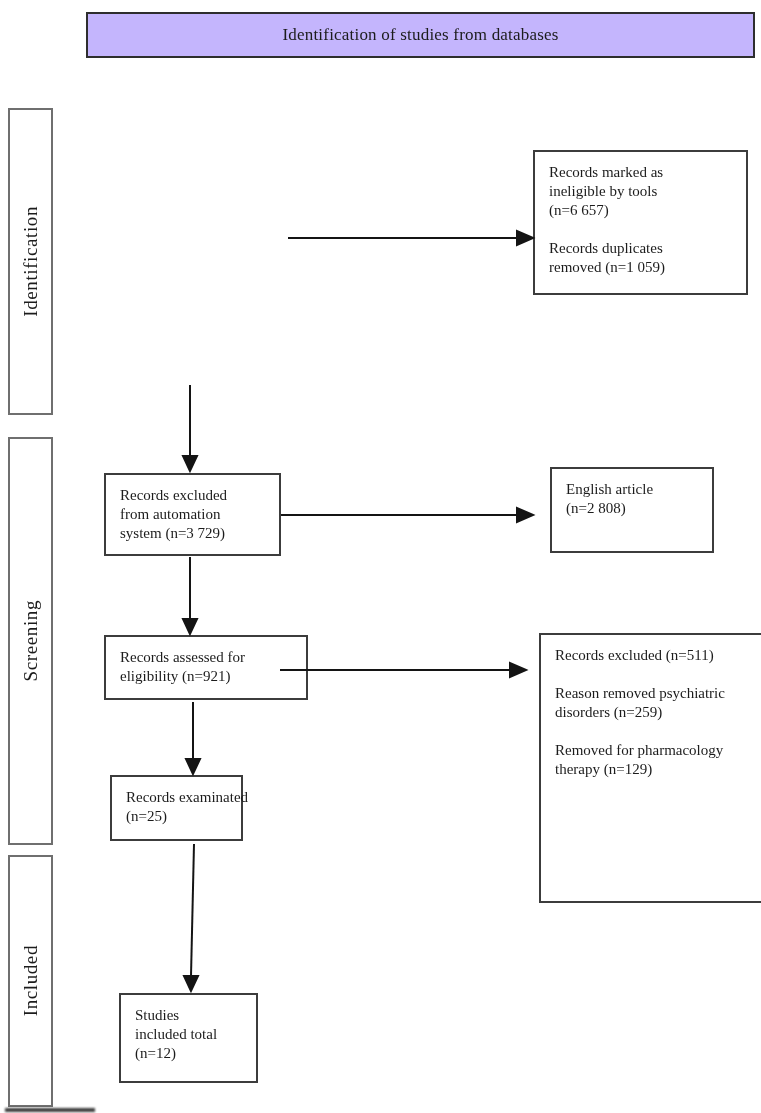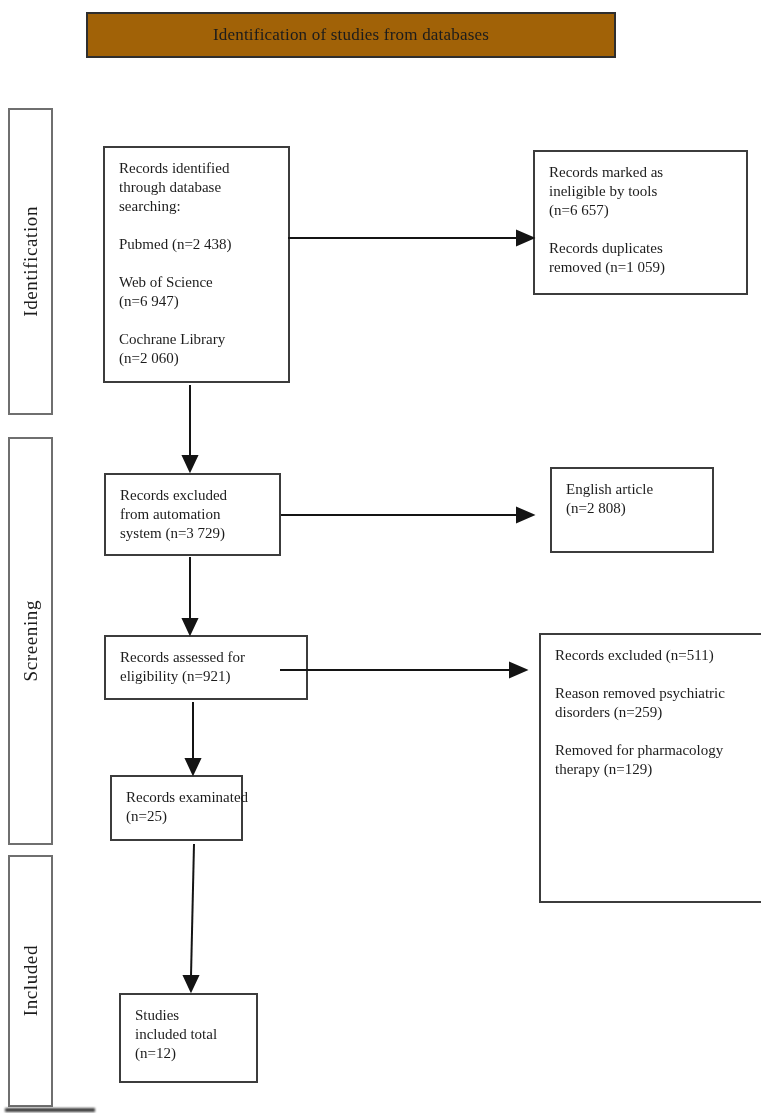--- a/index.html
+++ b/index.html
@@ -1,22 +1,22 @@
 <!DOCTYPE html>
 <html><head>
 <meta charset="utf-8">
 <style>
   html,body { margin:0; padding:0; background:#ffffff; }
   .canvas {
     position:relative; width:761px; height:1113px; background:#ffffff;
     font-family:"Liberation Serif", serif; color:#1c1c1c; overflow:hidden;
   }
   .titlebox {
-    position:absolute; left:86px; top:12px; width:530px; height:46px;
-    border:2px solid #2e2e2e; box-sizing:border-box; background:#a16207;
+    position:absolute; left:86px; top:12px; width:669px; height:46px;
+    border:2px solid #2e2e2e; box-sizing:border-box; background:#c4b5fd;
     display:flex; align-items:center; justify-content:center;
     font-size:17px; letter-spacing:0.2px;
   }
   .stagebox {
     position:absolute; left:8px; width:45px;
     border:2px solid #6f6f6f; box-sizing:border-box; background:#fff;
     display:flex; align-items:center; justify-content:center;
   }
   .stagebox .vtext {
     writing-mode:vertical-rl; transform:rotate(180deg);
@@ -56,33 +56,20 @@
   <div class="stagebox" id="stage-identification">
     <span class="vtext">Identification</span>
   </div>
   <div class="stagebox" id="stage-screening">
     <span class="vtext">Screening</span>
   </div>
   <div class="stagebox" id="stage-included">
     <span class="vtext">Included</span>
   </div>
 
-  <div class="flowbox" id="box-identified">
-    <div class="ln">Records identified</div>
-    <div class="ln">through database</div>
-    <div class="ln">searching:</div>
-    <div class="ln"></div>
-    <div class="ln">Pubmed (n=2 438)</div>
-    <div class="ln"></div>
-    <div class="ln">Web of Science</div>
-    <div class="ln">(n=6 947)</div>
-    <div class="ln"></div>
-    <div class="ln">Cochrane Library</div>
-    <div class="ln">(n=2 060)</div>
-  </div>
 
   <div class="flowbox" id="box-ineligible">
     <div class="ln">Records marked as</div>
     <div class="ln">ineligible by tools</div>
     <div class="ln">(n=6 657)</div>
     <div class="ln"></div>
     <div class="ln">Records duplicates</div>
     <div class="ln">removed (n=1 059)</div>
   </div>
 

